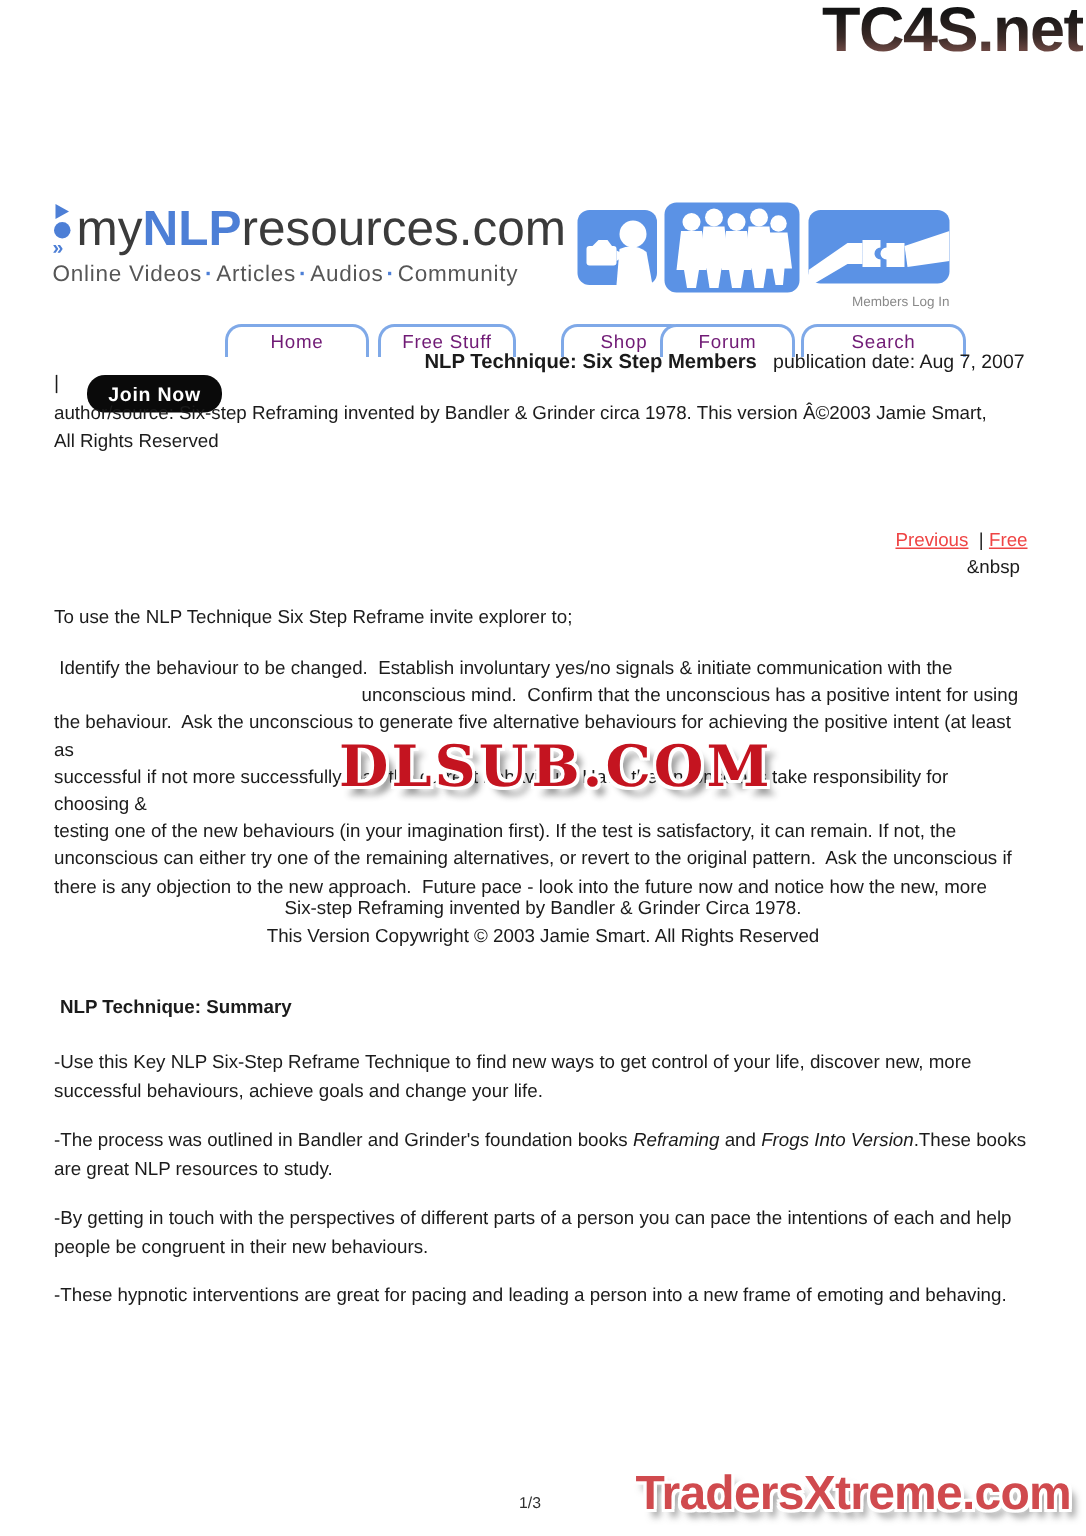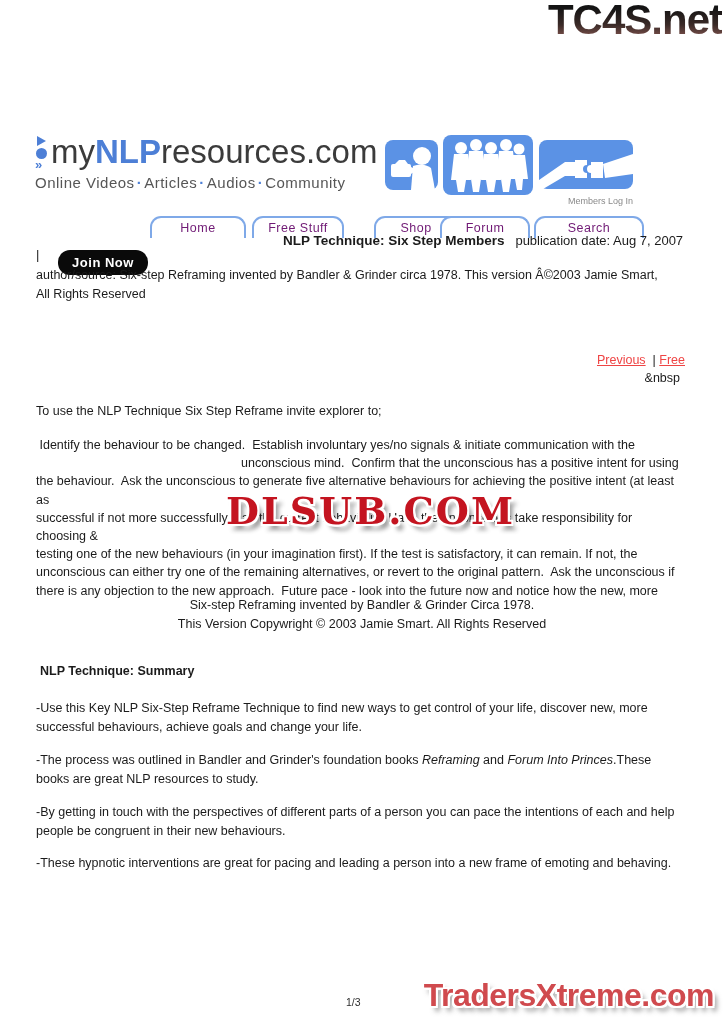--- a/index.html
+++ b/index.html
@@ -191,20 +191,20 @@
 
   <div class="dlsub">DLSUB.COM</div>
 
   <div class="credits">
     <div>Six-step Reframing invented by Bandler &amp; Grinder Circa 1978.</div>
     <div>This Version Copywright © 2003 Jamie Smart. All Rights Reserved</div>
   </div>
 
   <div class="summary-head">NLP Technique: Summary</div>
   <div class="para p1">-Use this Key NLP Six-Step Reframe Technique to find new ways to get control of your life, discover new, more successful behaviours, achieve goals and change your life.</div>
-  <div class="para p2"><span>-The process was outlined in Bandler and Grinder's foundation books </span><span class="it">Reframing</span><span> and </span><span class="it">Forum Into Princes</span><span>.These books are great NLP resources to study.</span></div>
+  <div class="para p2"><span>-The process was outlined in Bandler and Grinder's foundation books </span><span class="it">Reframing</span><span> and </span><span class="it">Frogs Into Version</span><span>.These books are great NLP resources to study.</span></div>
   <div class="para p3">-By getting in touch with the perspectives of different parts of a person you can pace the intentions of each and help people be congruent in their new behaviours.</div>
   <div class="para p4">-These hypnotic interventions are great for pacing and leading a person into a new frame of emoting and behaving.</div>
 
   <div class="pagenum">1/3</div>
   <div class="traders">TradersXtreme.com</div>
 
 </div>
 
 </body></html>

